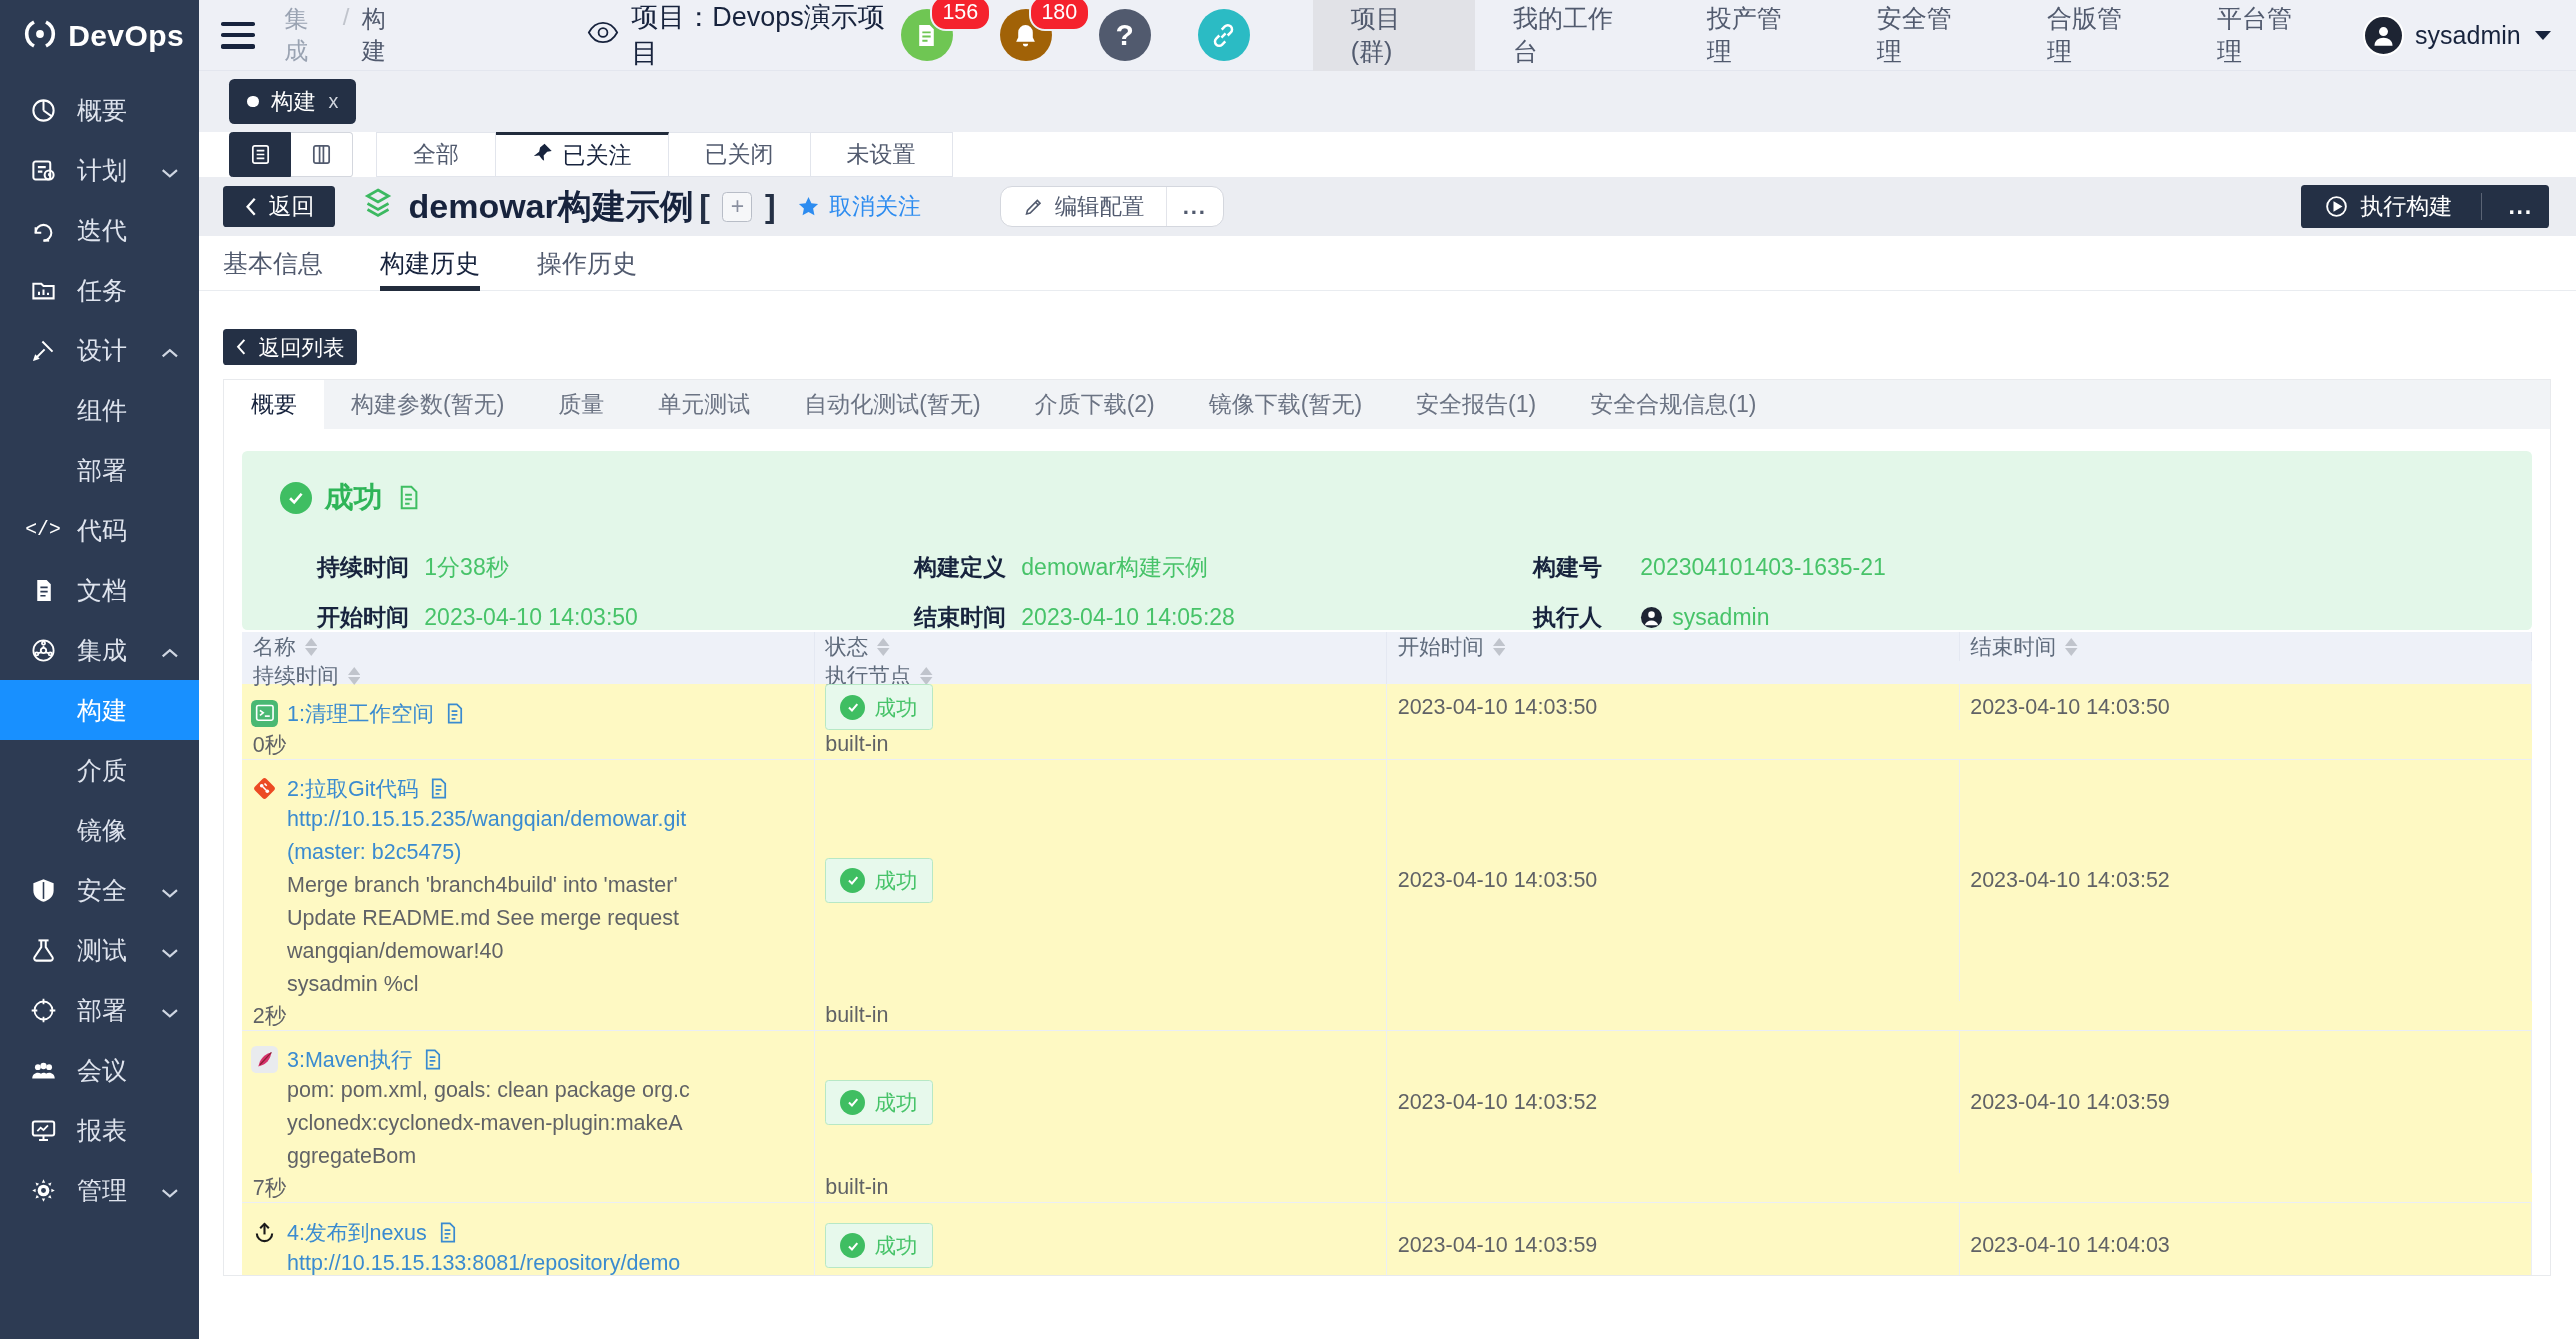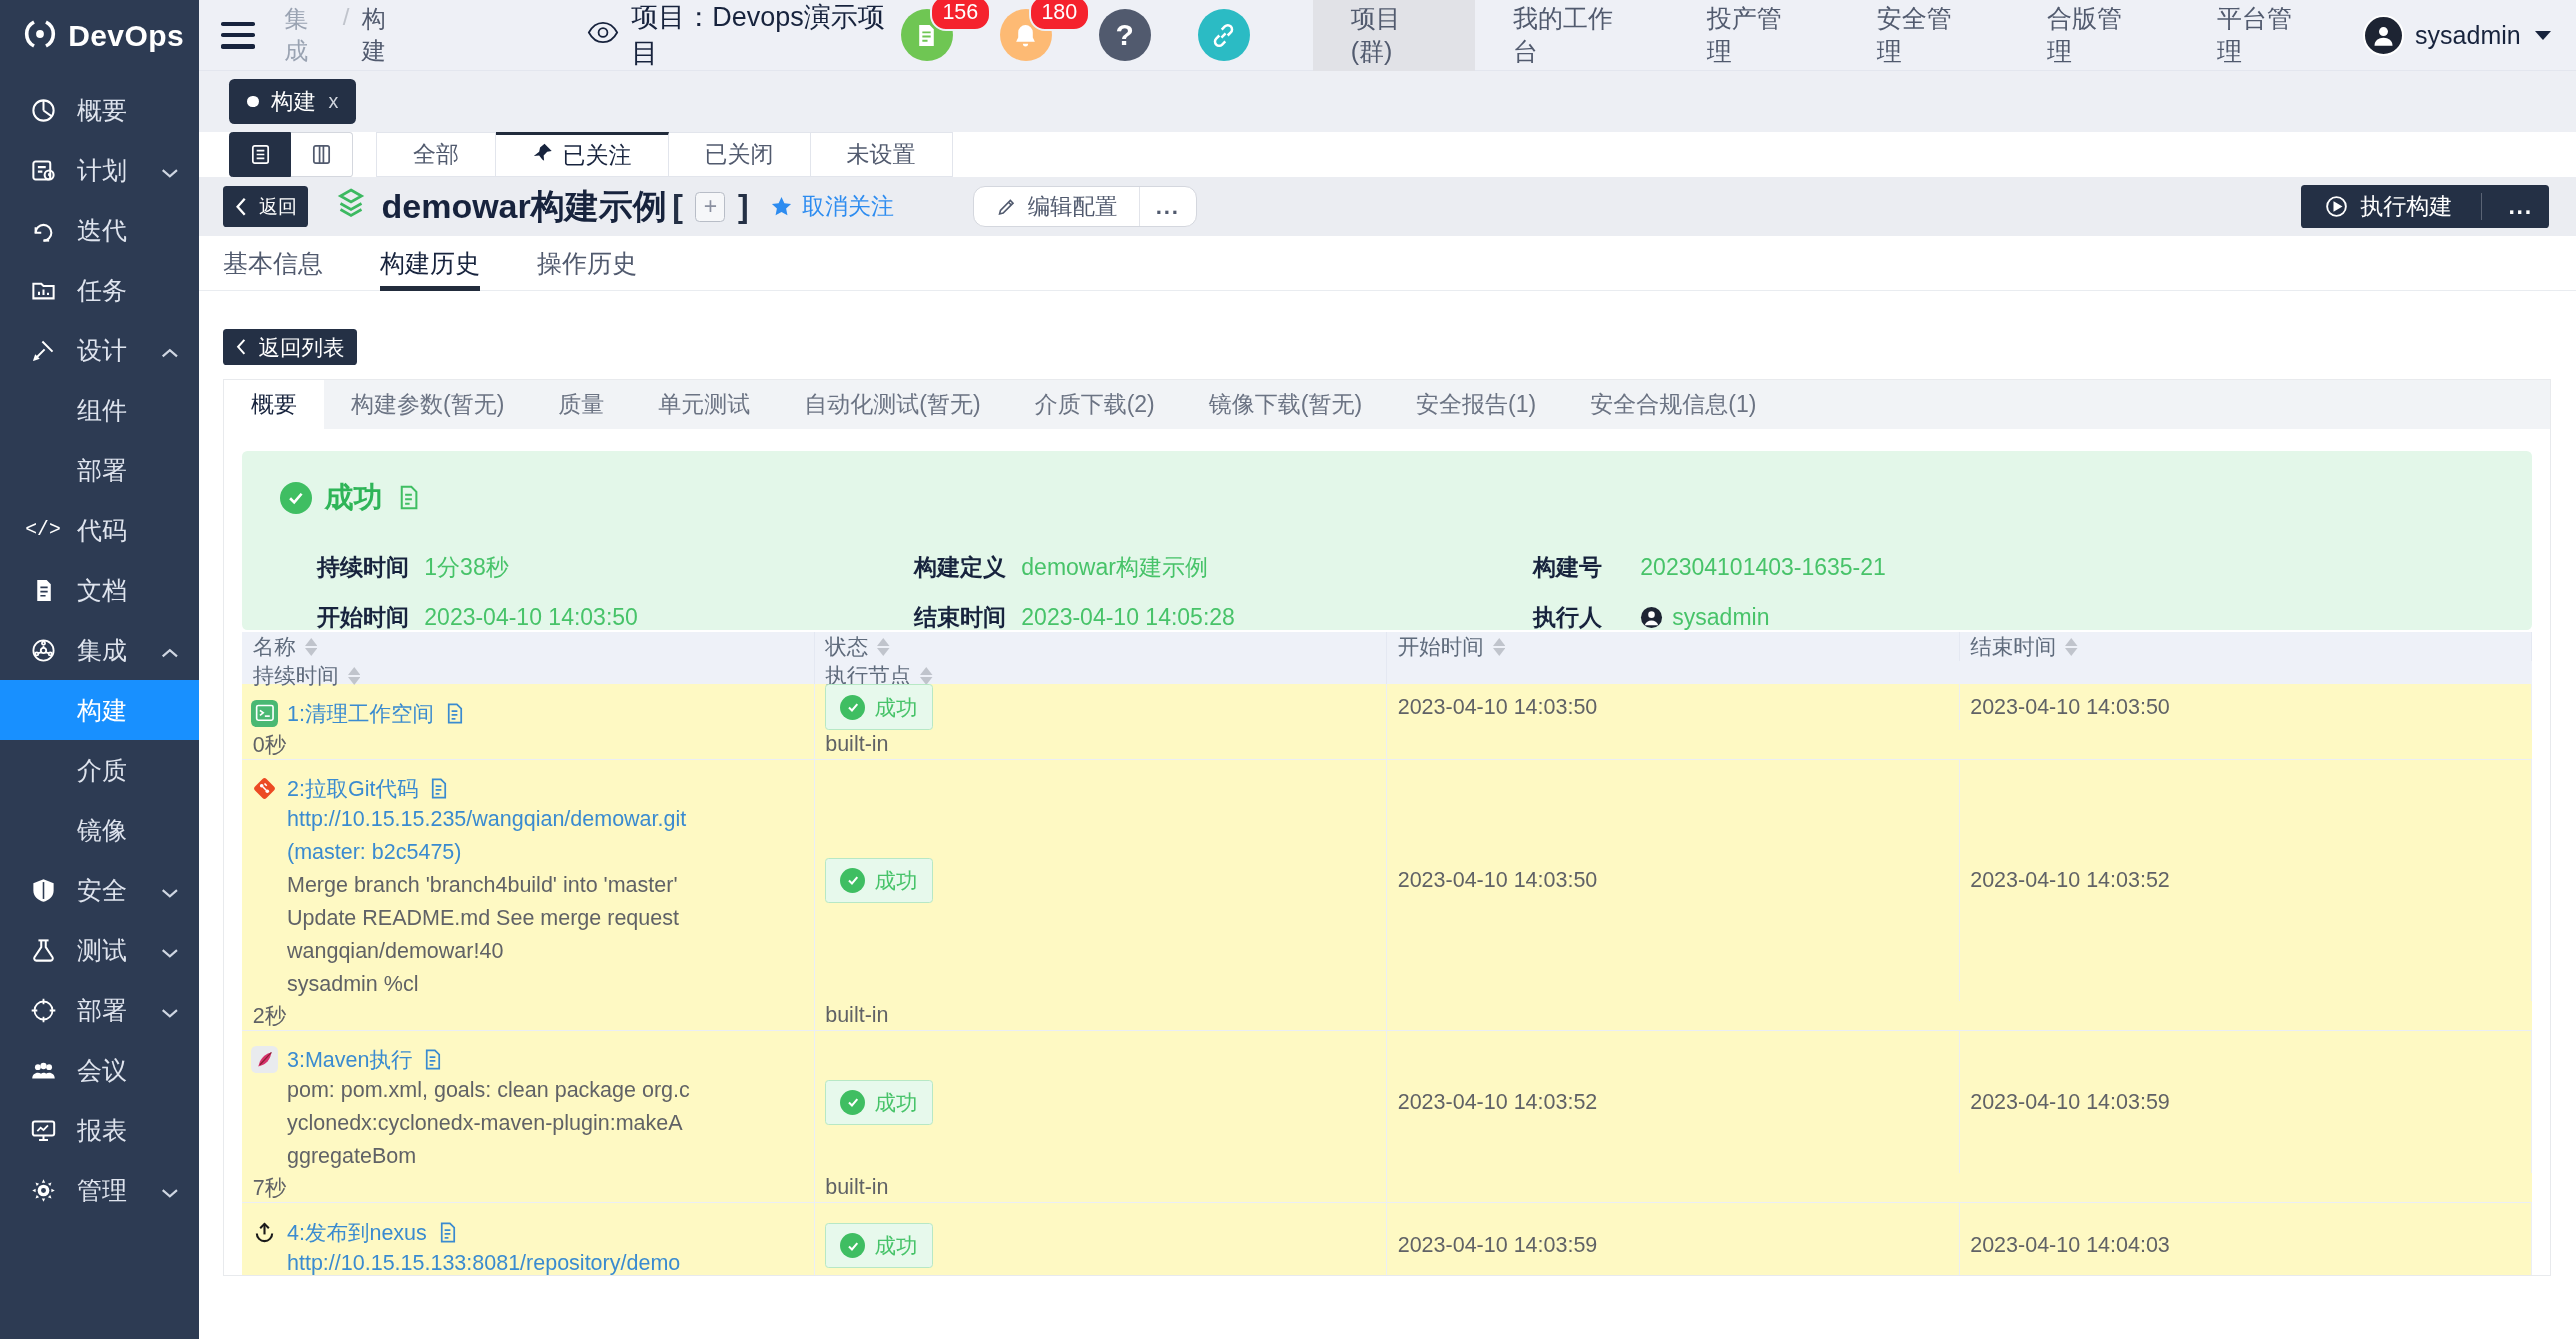--- a/index.html
+++ b/index.html
@@ -27,21 +27,21 @@
   .hamburger i { display:block; height:4.5px; background:#17233d; border-radius:1.8px; }
   .breadcrumb { margin-left:29px; font-size:24px; display:flex; gap:12.5px; }
   .bc-muted { color:#9aa3b2; }
   .bc-sep { color:#c0c4cc; }
   .bc-cur { color:#515a6e; }
   .project { margin-left:179px; display:flex; align-items:center; gap:12.5px; font-size:27px; color:#17233d; }
   .topspacer { flex:1; }
   .iconbtns { display:flex; align-items:flex-end; gap:47px; margin-right:63px; }
   .cbtn { position:relative; width:52px; height:52px; border-radius:50%; display:flex; align-items:center; justify-content:center; cursor:pointer; }
   .cbtn.green { background:#6fc653; }
-  .cbtn.blue  { background:#fdba74; }
+  .cbtn.blue  { background:#a16207; }
   .cbtn.dark  { background:#515a6e; }
   .cbtn.teal  { background:#2bbbc4; }
   .cbtn .badge { position:absolute; top:-14.3px; left:29px; background:#f5222d; color:#fff; font-size:21.5px; line-height:1; padding:5.4px 10.7px; border-radius:16px; border:2.7px solid #eef0f6; white-space:nowrap; }
   .qmark { color:#fff; font-size:30px; font-weight:bold; }
   .topnav { display:flex; align-items:stretch; height:71px; }
   .tn-item { display:flex; align-items:center; padding:8px 38px; font-size:25px; color:#515a6e; cursor:pointer; }
   .tn-item.active { background:#e1e2e7; }
   .userbox { display:flex; align-items:center; gap:10.7px; margin:0 25px 0 14.3px; cursor:pointer; }
   .uavatar { width:41px; height:41px; border-radius:50%; background:#1d2433; display:flex; align-items:center; justify-content:center; border:2.7px solid #fff; }
   .uname { font-size:25px; color:#17233d; }
@@ -60,21 +60,21 @@
   .tgl.left { background:#243045; border-radius:3.6px 0 0 3.6px; }
   .tgl.right { background:#fff; border-color:#d4d7de; border-left:none; border-radius:0 3.6px 3.6px 0; }
   .vtabs { display:flex; margin-left:23px; }
   .vtab { display:flex; align-items:center; gap:9px; padding:0 36px; font-size:23px; color:#515a6e; background:#fff; border:0.9px solid #e2e5ec; border-left:none; cursor:pointer; }
   .vtab:first-child { border-left:0.9px solid #e2e5ec; }
   .vtab.active { border-top:3.6px solid #222c3c; color:#17233d; }
 
   
   .buildbar { height:59px; background:#ebedf2; display:flex; align-items:center; flex-shrink:0; }
   .btn-dark { background:#243045; color:#fff; border-radius:3.6px; display:inline-flex; align-items:center; justify-content:center; gap:10.7px; cursor:pointer; }
-  .backbtn { margin-left:24px; width:85px; height:41px; font-size:19px; }
+  .backbtn { margin-left:24px; width:112px; height:41px; font-size:23px; }
   .layers { margin-left:25px; }
   .bigtitle { margin-left:12.5px; font-size:34px; font-weight:bold; color:#17233d; }
   .bracket { font-size:32px; color:#243045; font-weight:bold; margin:0 5.4px; }
   .plusbox { width:30px; height:30px; border:1.8px solid #b8bdc7; border-radius:4.5px; background:#f6f7f9; color:#8a90a0; font-size:23px; display:inline-flex; align-items:center; justify-content:center; margin:0 7.2px; cursor:pointer; }
   .unfollow { display:flex; align-items:center; gap:9px; margin-left:16px; cursor:pointer; font-size:23px; color:#2d8cf0; }
   .editgroup { display:flex; margin-left:79px; background:#fff; border:0.9px solid #d4d7de; border-radius:12px; height:41px; overflow:hidden; }
   .editseg { display:flex; align-items:center; gap:10.7px; padding:0 21.5px; font-size:22.4px; color:#515a6e; cursor:pointer; }
   .editmore { display:flex; align-items:center; padding:0 16px; border-left:0.9px solid #e2e4ea; color:#515a6e; font-size:22.4px; font-weight:bold; letter-spacing:1.8px; cursor:pointer; }
   .runbtn { margin-left:auto; margin-right:27px; height:43px; font-size:23px; padding:0 0 0 23px; }
   .runbtn-label { padding-right:18px; }

